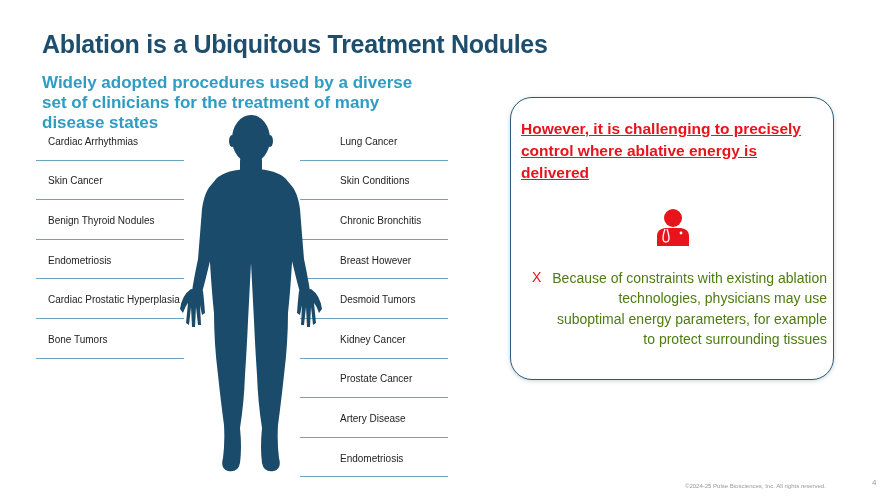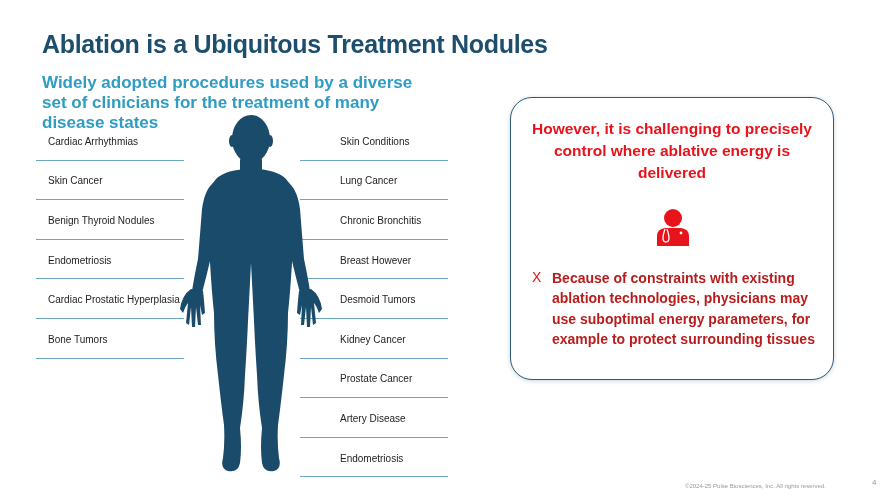--- a/index.html
+++ b/index.html
@@ -29,27 +29,27 @@
 
     .figure { position: absolute; left: 178px; top: 113px; width: 146px; height: 362px; }
 
     .card {
       position: absolute; left: 510px; top: 97px; width: 324px; height: 283px;
       border: 1.6px solid #2c5a78; border-radius: 22px; background: #fff;
       box-shadow: 0 1px 4px rgba(44, 90, 120, 0.25);
     }
     .card-headline {
       position: absolute; left: 10px; right: 10px; top: 20px;
-      text-align: center; font-size: 15.5px; font-weight: bold; color: #e8141c; line-height: 22px;
+      font-size: 15.5px; font-weight: bold; color: #e8141c; line-height: 22px; text-decoration: underline;
     }
     .doctor-icon { position: absolute; left: 143px; top: 110px; width: 38px; height: 38px; }
     .bullet-mark { position: absolute; left: 21px; top: 171px; font-size: 14px; color: #e8141c; }
     .bullet-text {
       position: absolute; left: 41px; top: 170px; width: 275px;
-      font-size: 14px; font-weight: bold; color: #b91c1c; line-height: 20.3px;
+      font-size: 14px; font-weight: normal; color: #4d7c0f; line-height: 20.3px; text-align: right;
     }
 
     .footer {
       position: absolute; left: 685px; top: 483px; font-size: 6px; color: #999;
       white-space: nowrap;
     }
     .page-number {
       position: absolute; left: 872px; top: 478px; font-size: 8px; color: #999;
     }
   </style>
@@ -75,24 +75,24 @@
   <div class="list-item">
       <span>Cardiac Prostatic Hyperplasia</span>
     </div>
   <div class="list-item">
       <span>Bone Tumors</span>
     </div>
 </div>
 
 <div class="list right">
   <div class="list-item">
-      <span>Skin Conditions</span>
+      <span>Lung Cancer</span>
     </div>
   <div class="list-item">
-      <span>Lung Cancer</span>
+      <span>Skin Conditions</span>
     </div>
   <div class="list-item">
       <span>Chronic Bronchitis</span>
     </div>
   <div class="list-item">
       <span>Breast However</span>
     </div>
   <div class="list-item">
       <span>Desmoid Tumors</span>
     </div>

